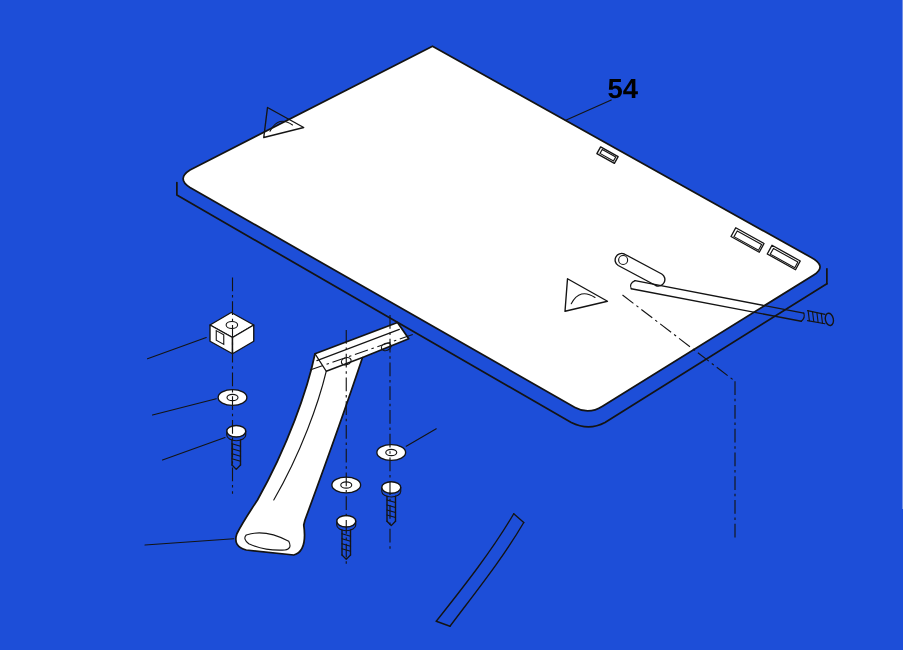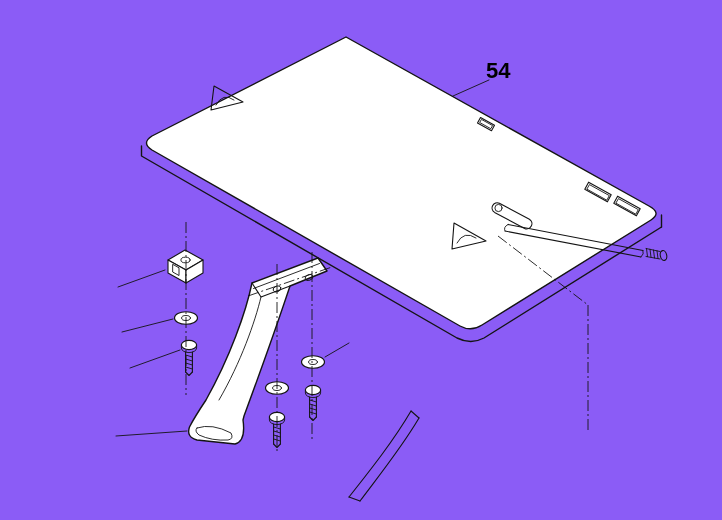--- a/index.html
+++ b/index.html
@@ -1,17 +1,17 @@
 <!DOCTYPE html>
 <html><head>
   <meta charset="utf-8">
   <style>
     html, body { margin: 0; padding: 0; }
     body { background: #ffffff; font-family: "Liberation Sans", sans-serif; }
-    .canvas { position: relative; width: 722px; height: 520px; background: #8b5cf6; overflow: hidden; }
+    .canvas { position: relative; width: 722px; height: 520px; background: #1d4ed8; overflow: hidden; }
     svg { display: block; }
     .ln   { fill: none; stroke: #141414; stroke-width: 1.4; stroke-linecap: round; stroke-linejoin: round; }
     .md   { fill: none; stroke: #141414; stroke-width: 1.1; stroke-linecap: round; stroke-linejoin: round; }
     .thin { fill: none; stroke: #141414; stroke-width: 0.9; stroke-linecap: round; }
     .cl   { fill: none; stroke: #141414; stroke-width: 0.9; stroke-dasharray: 11 3 2 3; }
     .fw   { fill: #ffffff; }
     .part-label { font-family: "Liberation Sans", sans-serif; font-size: 22px; font-weight: 700; fill: #000000; }
   </style>
 </head>
 <body>

